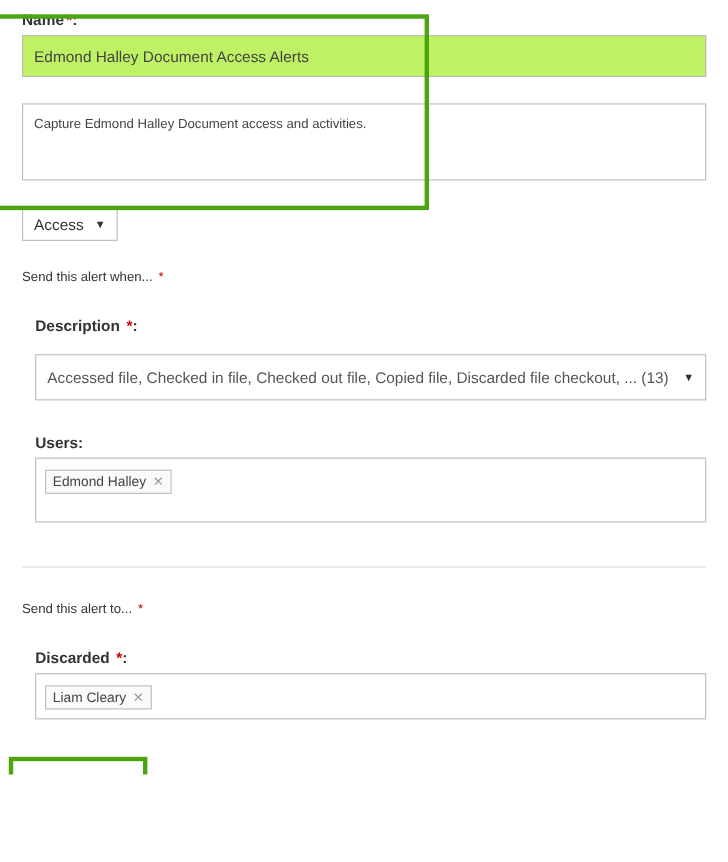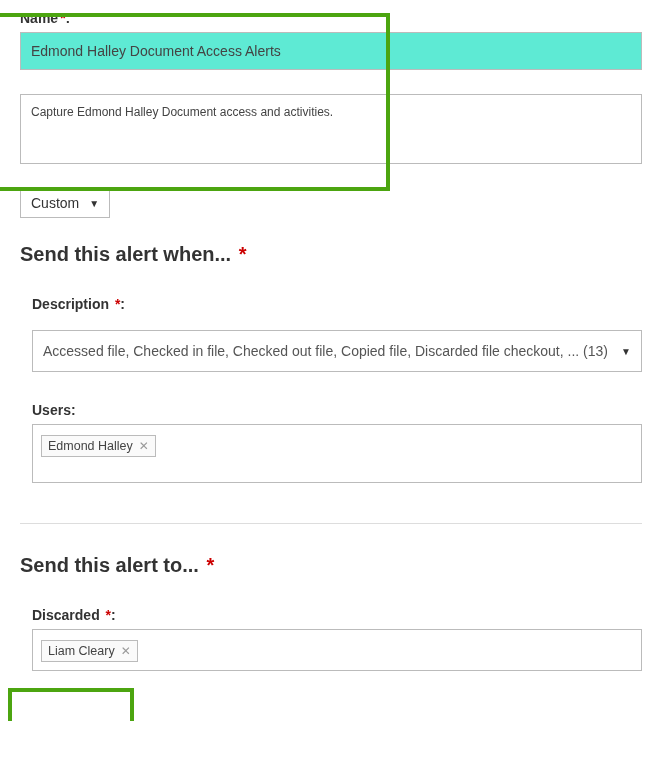--- a/index.html
+++ b/index.html
@@ -21,21 +21,21 @@
   }
   .req {
     color: #c00;
     margin-left: 2px;
   }
   .colon { font-weight: 600; }
   .text-input {
     width: 100%;
     box-sizing: border-box;
     border: 1px solid #bbb;
-    background: #5eead4;
+    background: #bef264;
     font-size: 14px;
     padding: 10px 10px;
     color: #444;
   }
   .text-area {
     width: 100%;
     box-sizing: border-box;
     border: 1px solid #bbb;
     font-size: 12px;
     padding: 10px 10px;
@@ -54,22 +54,22 @@
     padding: 6px 10px;
     font-size: 14px;
     gap: 10px;
     cursor: pointer;
   }
   .caret {
     font-size: 10px;
     color: #333;
   }
   .section-heading {
-    font-size: 20px;
-    font-weight: 700;
+    font-size: 12px;
+    font-weight: 400;
     margin: 25px 0 20px 0;
   }
   .indented {
     margin-left: 12px;
   }
   .activities-dropdown {
     width: 100%;
     box-sizing: border-box;
     border: 1px solid #bbb;
     padding: 12px 10px;
@@ -131,21 +131,21 @@
     </div>
     <input class="text-input" type="text" value="Edmond Halley Document Access Alerts" style="">
   </div>
 
   <div class="section" style="margin-top:24px;">
     <textarea class="text-area" style="">Capture Edmond Halley Document access and activities.</textarea>
   </div>
 
   <div class="section">
     <div class="select-box">
-      <span>Custom</span>
+      <span>Access</span>
       <span class="caret">▼</span>
     </div>
   </div>
 
   <div class="section-heading">
     <span>Send this alert when...</span><span class="req"> *</span>
   </div>
 
   <div class="indented">
 

